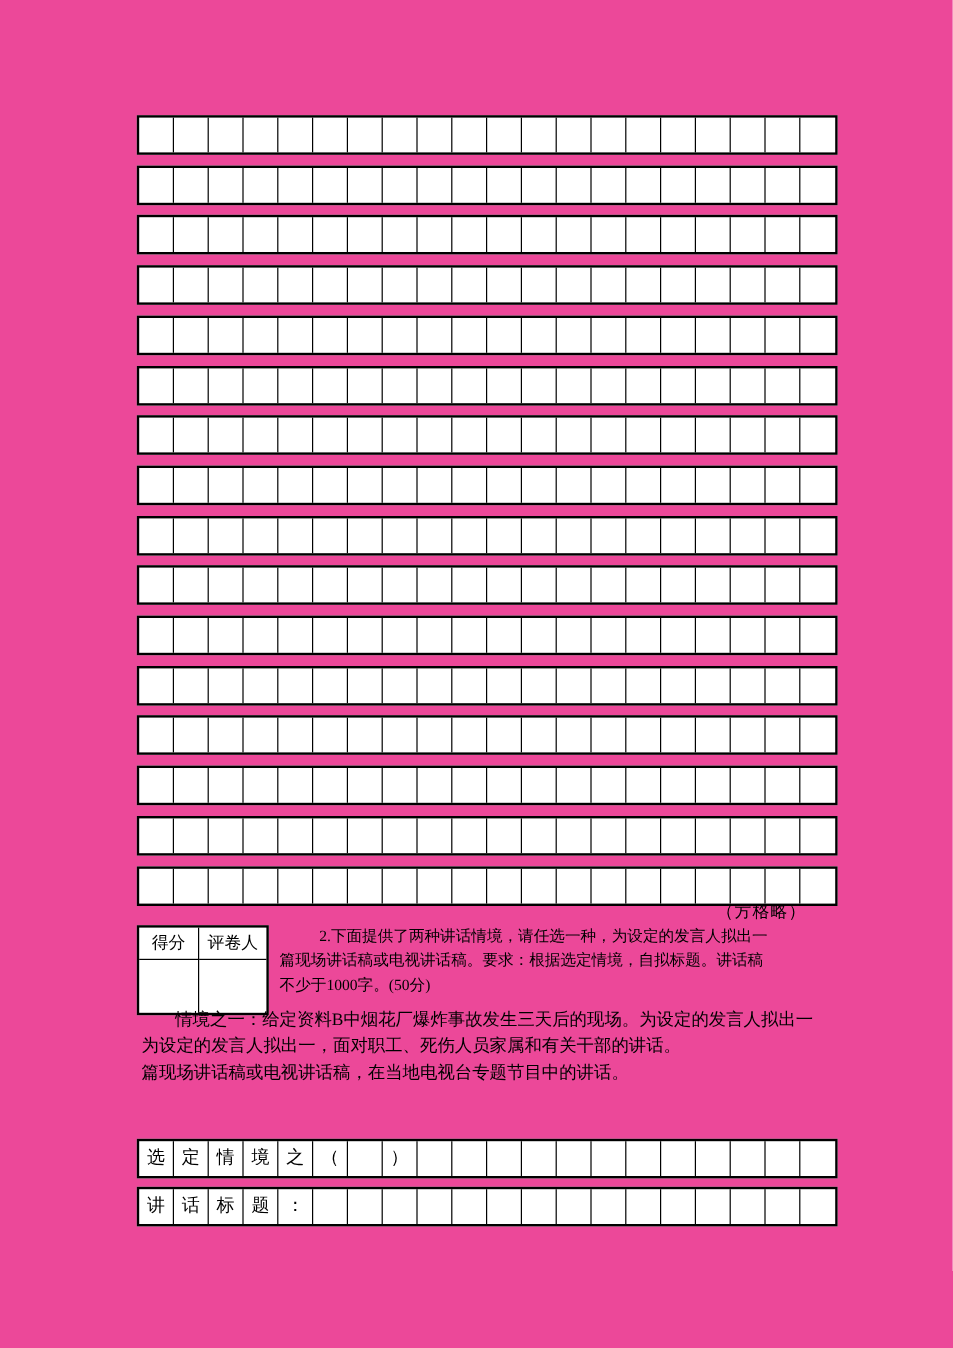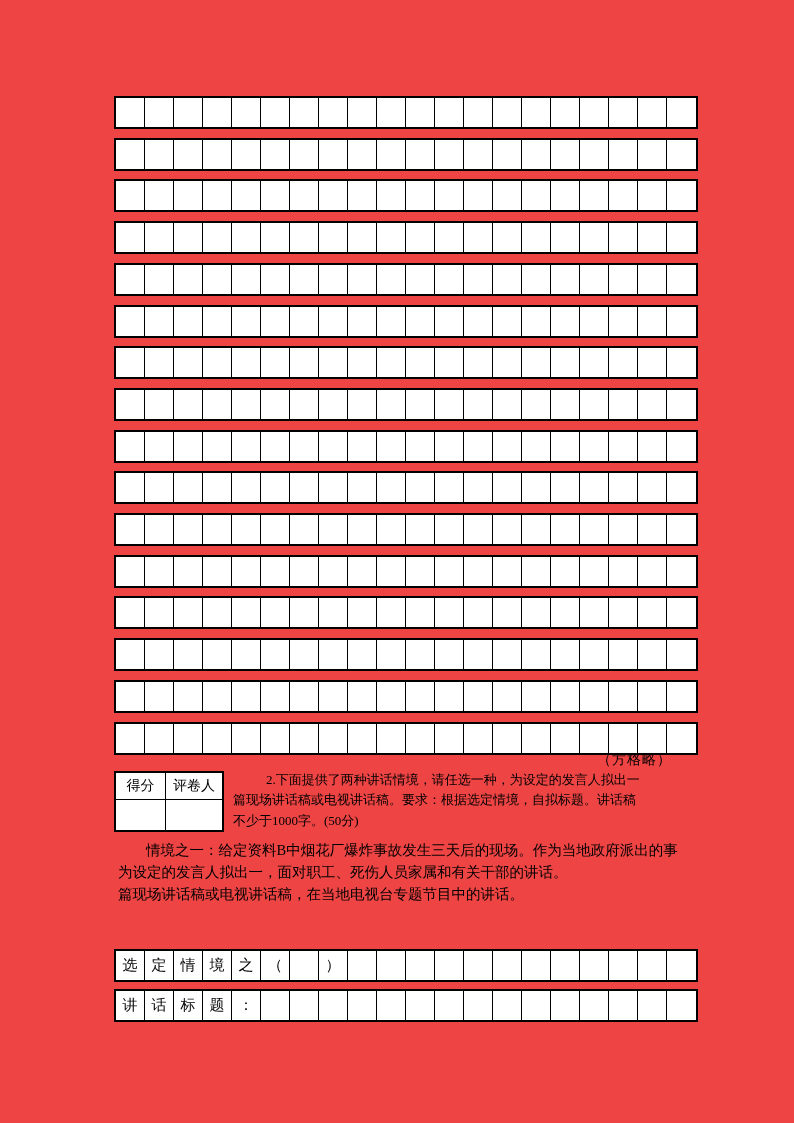--- a/index.html
+++ b/index.html
@@ -1,20 +1,20 @@
 <!DOCTYPE html>
 <html><head>
 <meta charset="utf-8">
 <style>
   html, body { margin: 0; padding: 0; background: #ffffff; }
   .page {
     position: relative;
     width: 794px;
     height: 1123px;
-    background: #ef4444;
+    background: #ec4899;
     color: #000000;
     font-family: "Liberation Serif", "DejaVu Serif", serif;
     overflow: hidden;
   }
   
   .grid-row {
     position: absolute;
     left: 114px;
     width: 584px;
     height: 33px;
@@ -45,21 +45,21 @@
     font-size: 14px;
     letter-spacing: 1px;
   }
 
   
   .score-table {
     position: absolute;
     left: 114px;
     top: 771px;
     width: 110px;
-    height: 61px;
+    height: 75px;
     border: 2px solid #000;
     box-sizing: border-box;
     display: grid;
     grid-template-columns: 50px 1fr;
     grid-template-rows: 27px 1fr;
     background: #fff;
   }
   .score-cell {
     box-sizing: border-box;
     display: flex;
@@ -109,21 +109,21 @@
     <div class="score-cell"></div>
   </div>
 
   <div class="question">
     <div class="q-line indent">2.下面提供了两种讲话情境，请任选一种，为设定的发言人拟出一</div>
     <div class="q-line">篇现场讲话稿或电视讲话稿。要求：根据选定情境，自拟标题。讲话稿</div>
     <div class="q-line">不少于1000字。(50分)</div>
   </div>
 
   <div class="scenario scenario-one">
-    <div class="s-line indent">情境之一：给定资料B中烟花厂爆炸事故发生三天后的现场。作为当地政府派出的事</div>
+    <div class="s-line indent">情境之一：给定资料B中烟花厂爆炸事故发生三天后的现场。为设定的发言人拟出一</div>
     <div class="s-line">为设定的发言人拟出一，面对职工、死伤人员家属和有关干部的讲话。</div>
   </div>
 
   <div class="scenario scenario-two">
     <div class="s-line">篇现场讲话稿或电视讲话稿，在当地电视台专题节目中的讲话。</div>
   </div>
 
   <div id="bottom-rows"></div>
 
 <div class="grid-row" style="top: 96px;">

